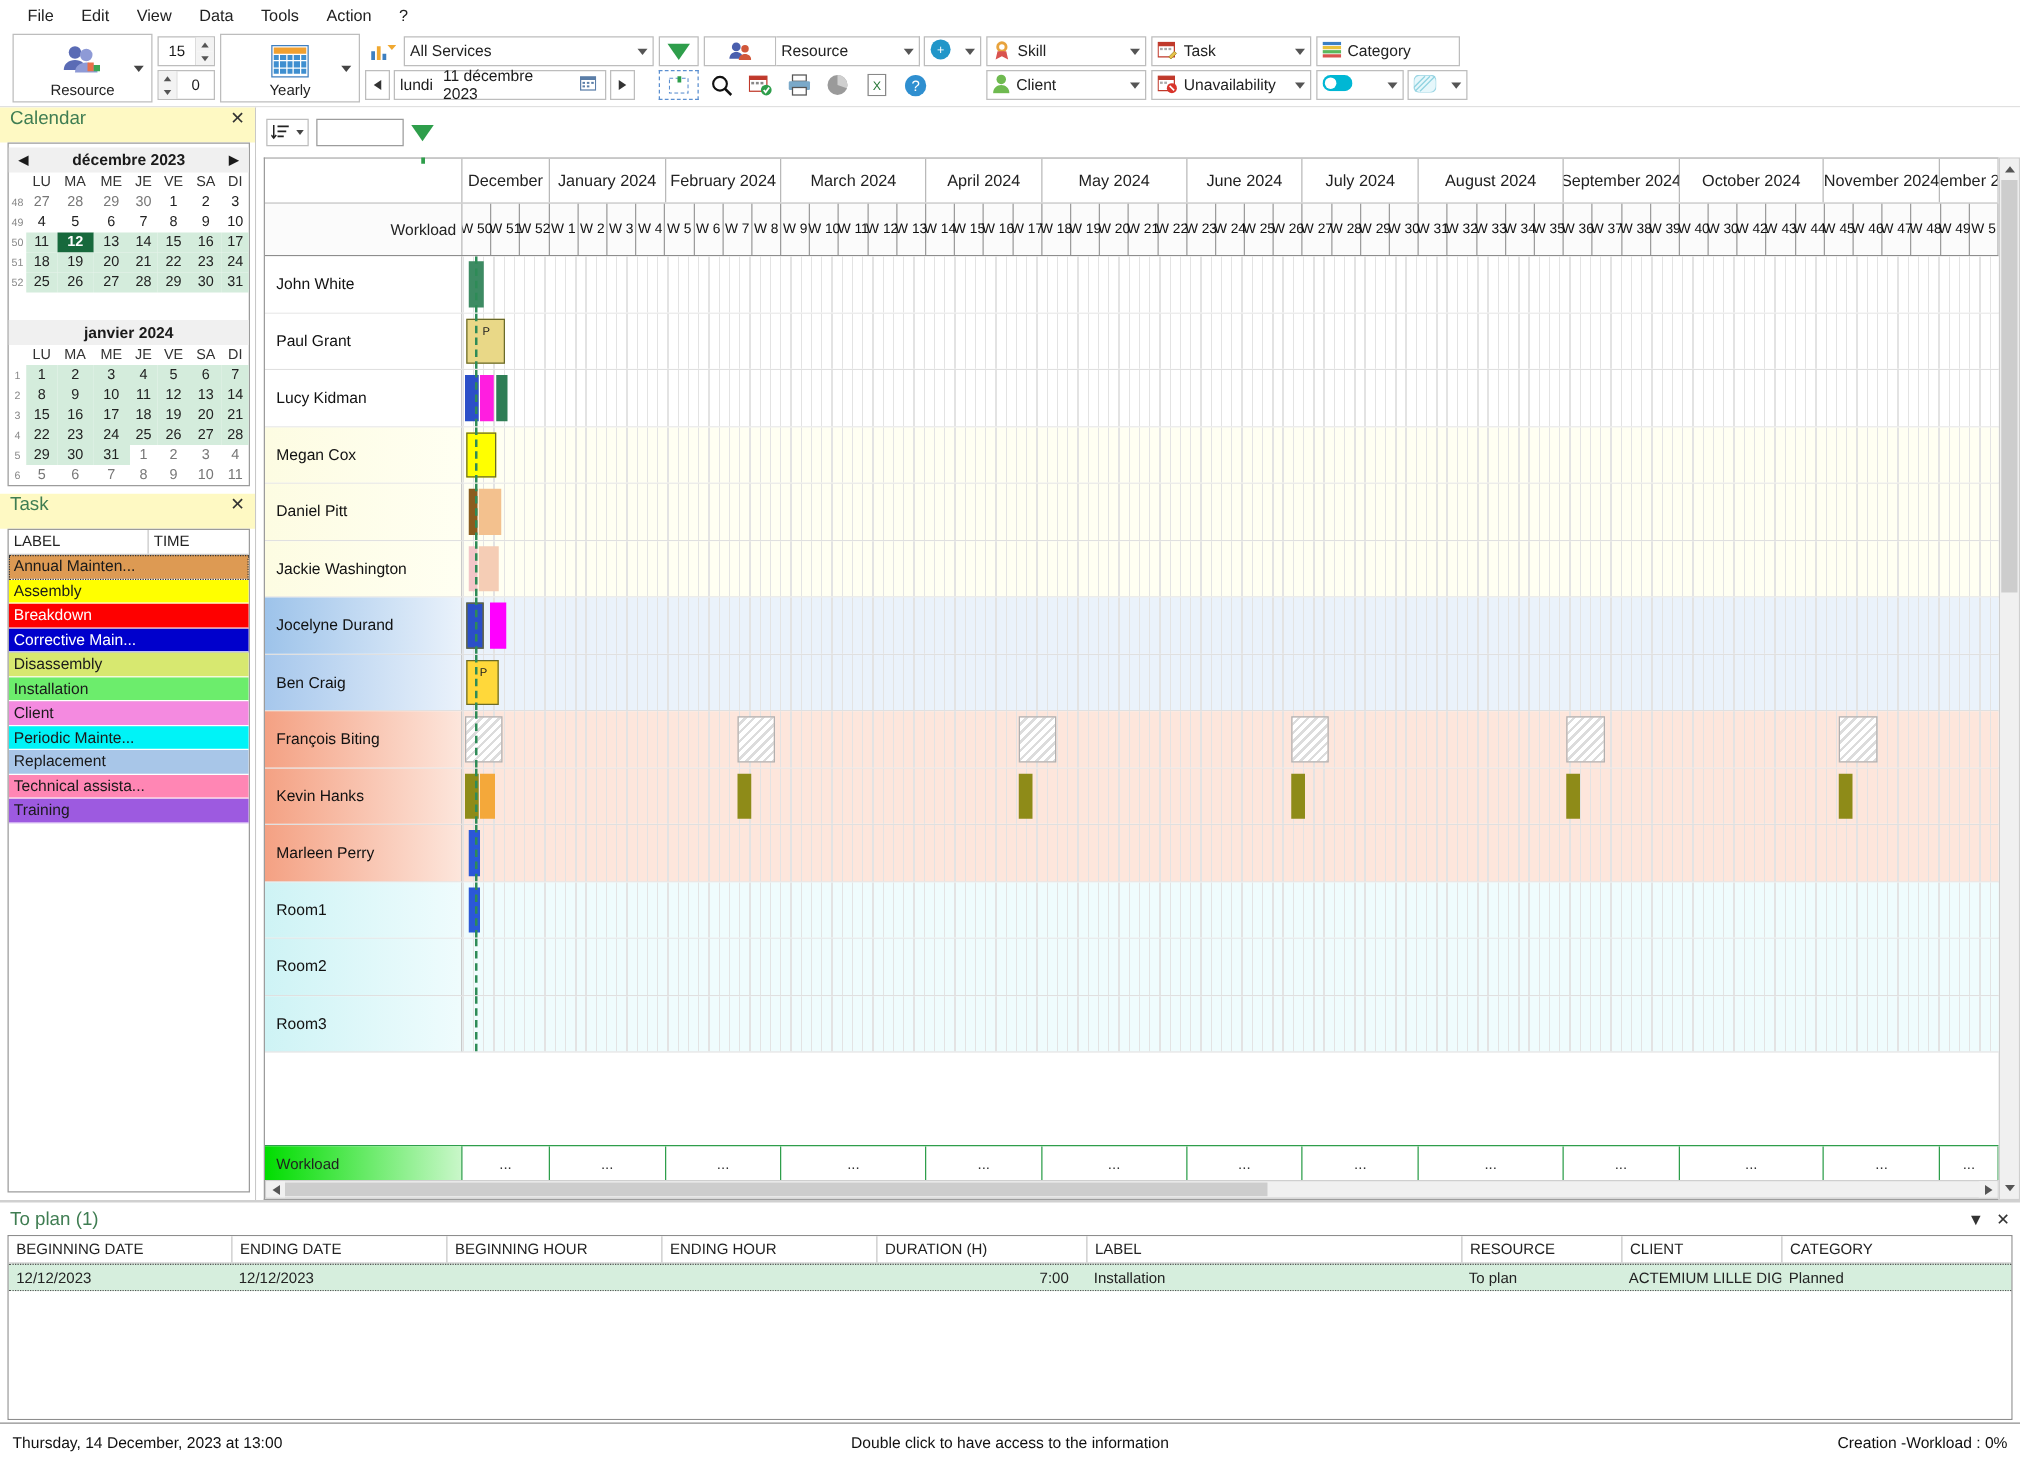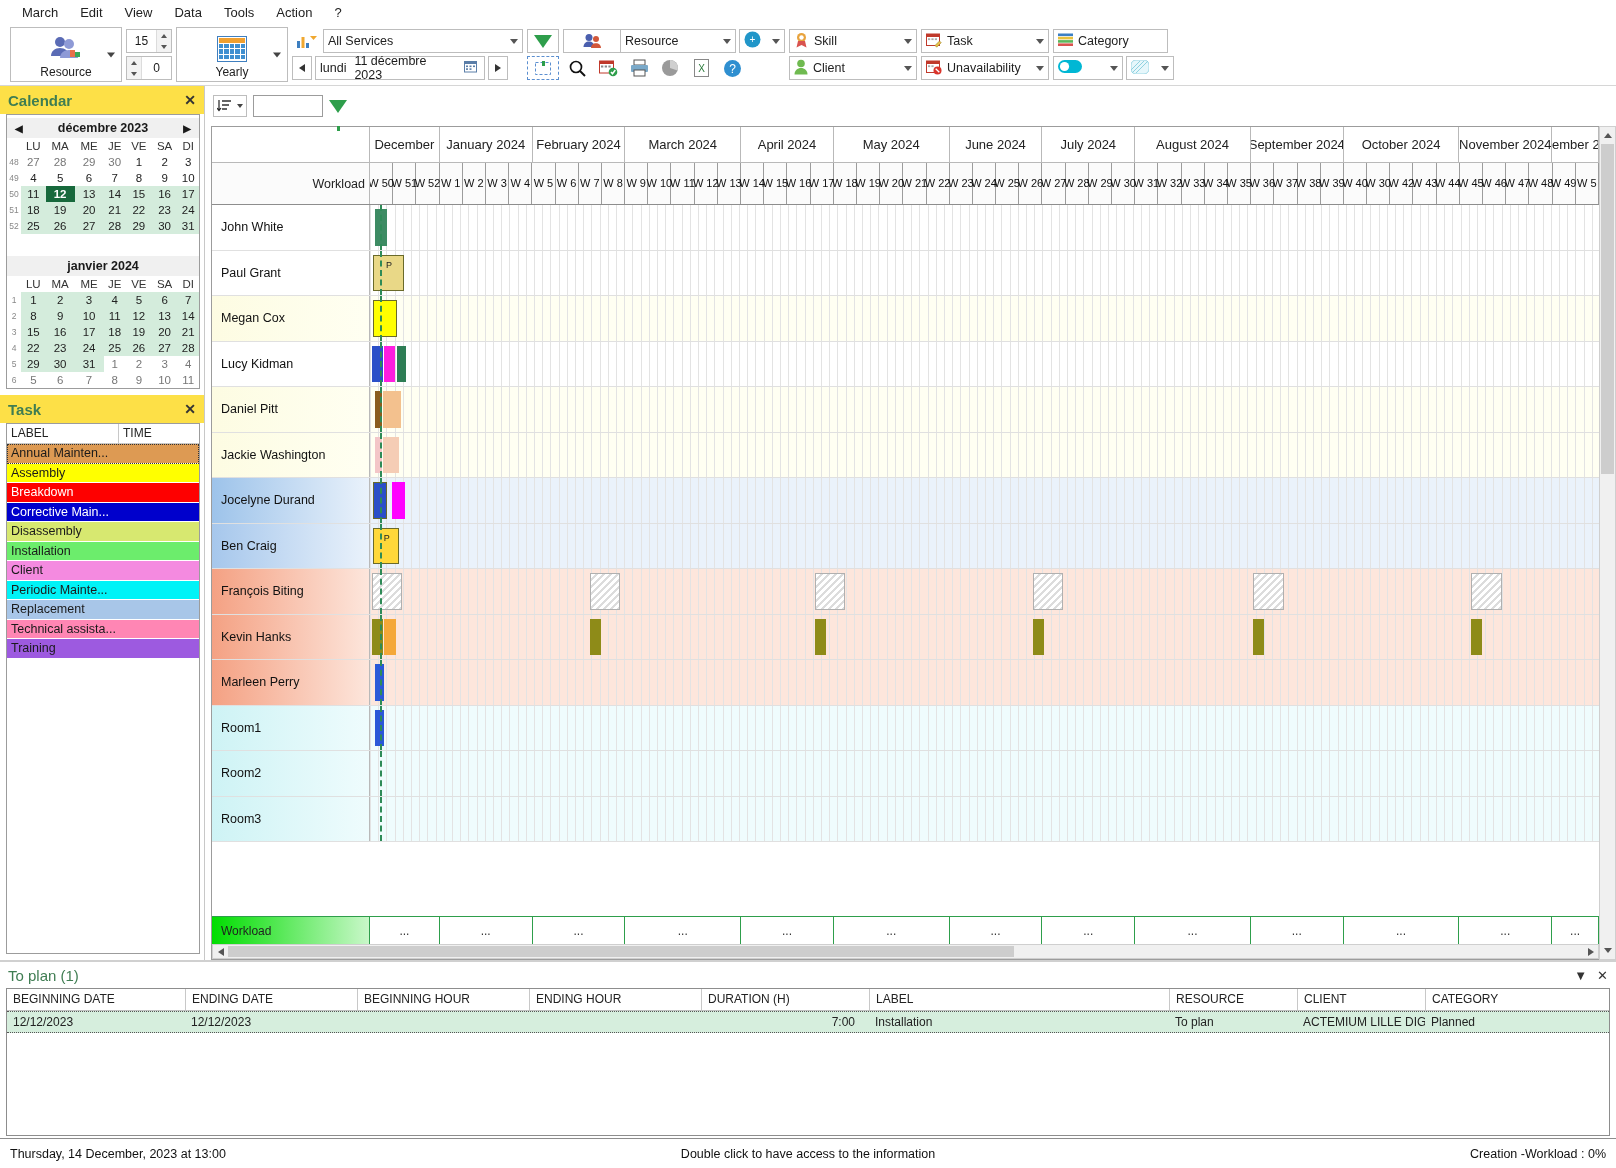--- a/index.html
+++ b/index.html
@@ -123,22 +123,22 @@
   .toolline { display: flex; align-items: center; gap: 3px; }
 
   
   .body-wrap { flex: 1 1 auto; display: flex; flex-direction: column; min-height: 0; }
   .upper { display: flex; flex: 1 1 auto; min-height: 0; }
 
   
   .leftcol { width: 205px; flex: 0 0 205px; display: flex; flex-direction: column;
              border-right: 1px solid #c8c8c8; background: #fff; }
   .panel-head {
-    height: 28px; display: flex; align-items: center; padding: 0 8px;
-    font-size: 15px; color: #3f7d52; background: #fde047; font-weight: bold;
+    height: 28px; display: flex; padding: 0 8px;
+    font-size: 15px; color: #3f7d52; background: #fef9c3;
   }
   .panel-head .x { margin-left: auto; color: #333; font-size: 14px; cursor: pointer; }
   .panel-frame { border: 1px solid #9c9c9c; margin: 0 4px 6px 6px; background: #fff; }
 
   .cal-block { padding-top: 3px; }
   .cal-nav {
     display: flex; align-items: center; justify-content: center; height: 20px;
     background: #f0f0f0; font-weight: bold; font-size: 12.5px; position: relative;
   }
   .cal-nav .a { position: absolute; cursor: pointer; font-size: 10px; }
@@ -236,21 +236,21 @@
   .sb-wrap { position: relative; width: 100%; display: flex; align-items: center; }
   .sb-right { margin-left: auto; }
 </style>
 </head>
 <body>
 
 <div id="app">
 
 
   <div class="menubar">
-    <div class="menu-item">March</div>
+    <div class="menu-item">File</div>
     <div class="menu-item">Edit</div>
     <div class="menu-item">View</div>
     <div class="menu-item">Data</div>
     <div class="menu-item">Tools</div>
     <div class="menu-item">Action</div>
     <div class="menu-item">?</div>
   </div>
 
   <div class="ribbon">
 
@@ -886,36 +886,36 @@
                 <div class="res-row">
                   <div class="res-label" style="background:linear-gradient(to right,#ffffff,#ffffff)">
                     <span>Paul Grant</span>
                   </div>
                   <div class="res-track" style="background-color:#ffffff">
                     <div class="bar" style="left:0.2830188679245283%;width:2.4528301886792456%;background:#e9d887;border:1px solid #6a6a2a;overflow:hidden"><span style="font-size:9px;color:#222;padding-left:1px">P</span></div>
                     <div class="today-line" style="left:0.8490566037735849%"></div>
                   </div>
                 </div>
                 <div class="res-row">
-                  <div class="res-label" style="background:linear-gradient(to right,#fdfce2,#fffff2)">
-                    <span>Megan Cox</span>
-                  </div>
-                  <div class="res-track" style="background-color:#fffff2">
-                    <div class="bar" style="left:0.2830188679245283%;width:1.8867924528301887%;background:#ffff00;border:1px solid #6a6a2a;overflow:hidden"></div>
-                    <div class="today-line" style="left:0.8490566037735849%"></div>
-                  </div>
-                </div>
-                <div class="res-row">
                   <div class="res-label" style="background:linear-gradient(to right,#ffffff,#ffffff)">
                     <span>Lucy Kidman</span>
                   </div>
                   <div class="res-track" style="background-color:#ffffff">
                     <div class="bar" style="left:0.18867924528301888%;width:0.8490566037735849%;background:#2b4fc8;overflow:hidden"></div>
                     <div class="bar" style="left:1.169811320754717%;width:0.8490566037735849%;background:#ff1ee0;overflow:hidden"></div>
                     <div class="bar" style="left:2.1698113207547167%;width:0.7547169811320755%;background:#2e7d55;overflow:hidden"></div>
+                    <div class="today-line" style="left:0.8490566037735849%"></div>
+                  </div>
+                </div>
+                <div class="res-row">
+                  <div class="res-label" style="background:linear-gradient(to right,#fdfce2,#fffff2)">
+                    <span>Megan Cox</span>
+                  </div>
+                  <div class="res-track" style="background-color:#fffff2">
+                    <div class="bar" style="left:0.2830188679245283%;width:1.8867924528301887%;background:#ffff00;border:1px solid #6a6a2a;overflow:hidden"></div>
                     <div class="today-line" style="left:0.8490566037735849%"></div>
                   </div>
                 </div>
                 <div class="res-row">
                   <div class="res-label" style="background:linear-gradient(to right,#fdfce2,#fffff2)">
                     <span>Daniel Pitt</span>
                   </div>
                   <div class="res-track" style="background-color:#fffff2">
                     <div class="bar" style="left:0.37735849056603776%;width:0.5660377358490566%;background:#8a5c1e;overflow:hidden"></div>
                     <div class="bar" style="left:1.037735849056604%;width:1.509433962264151%;background:#f3c18e;overflow:hidden"></div>

